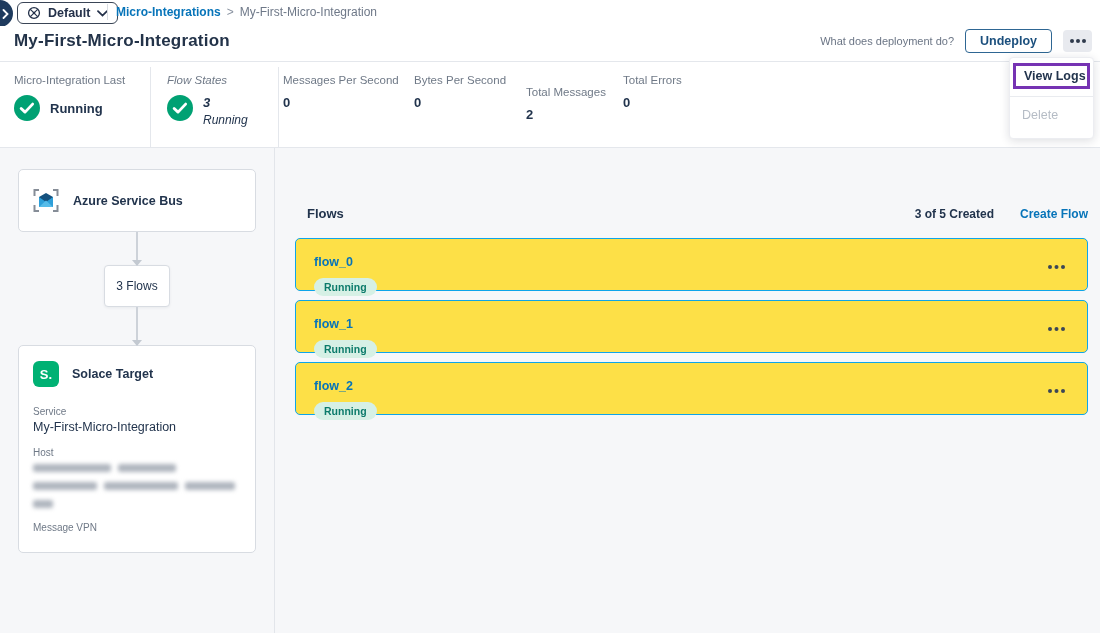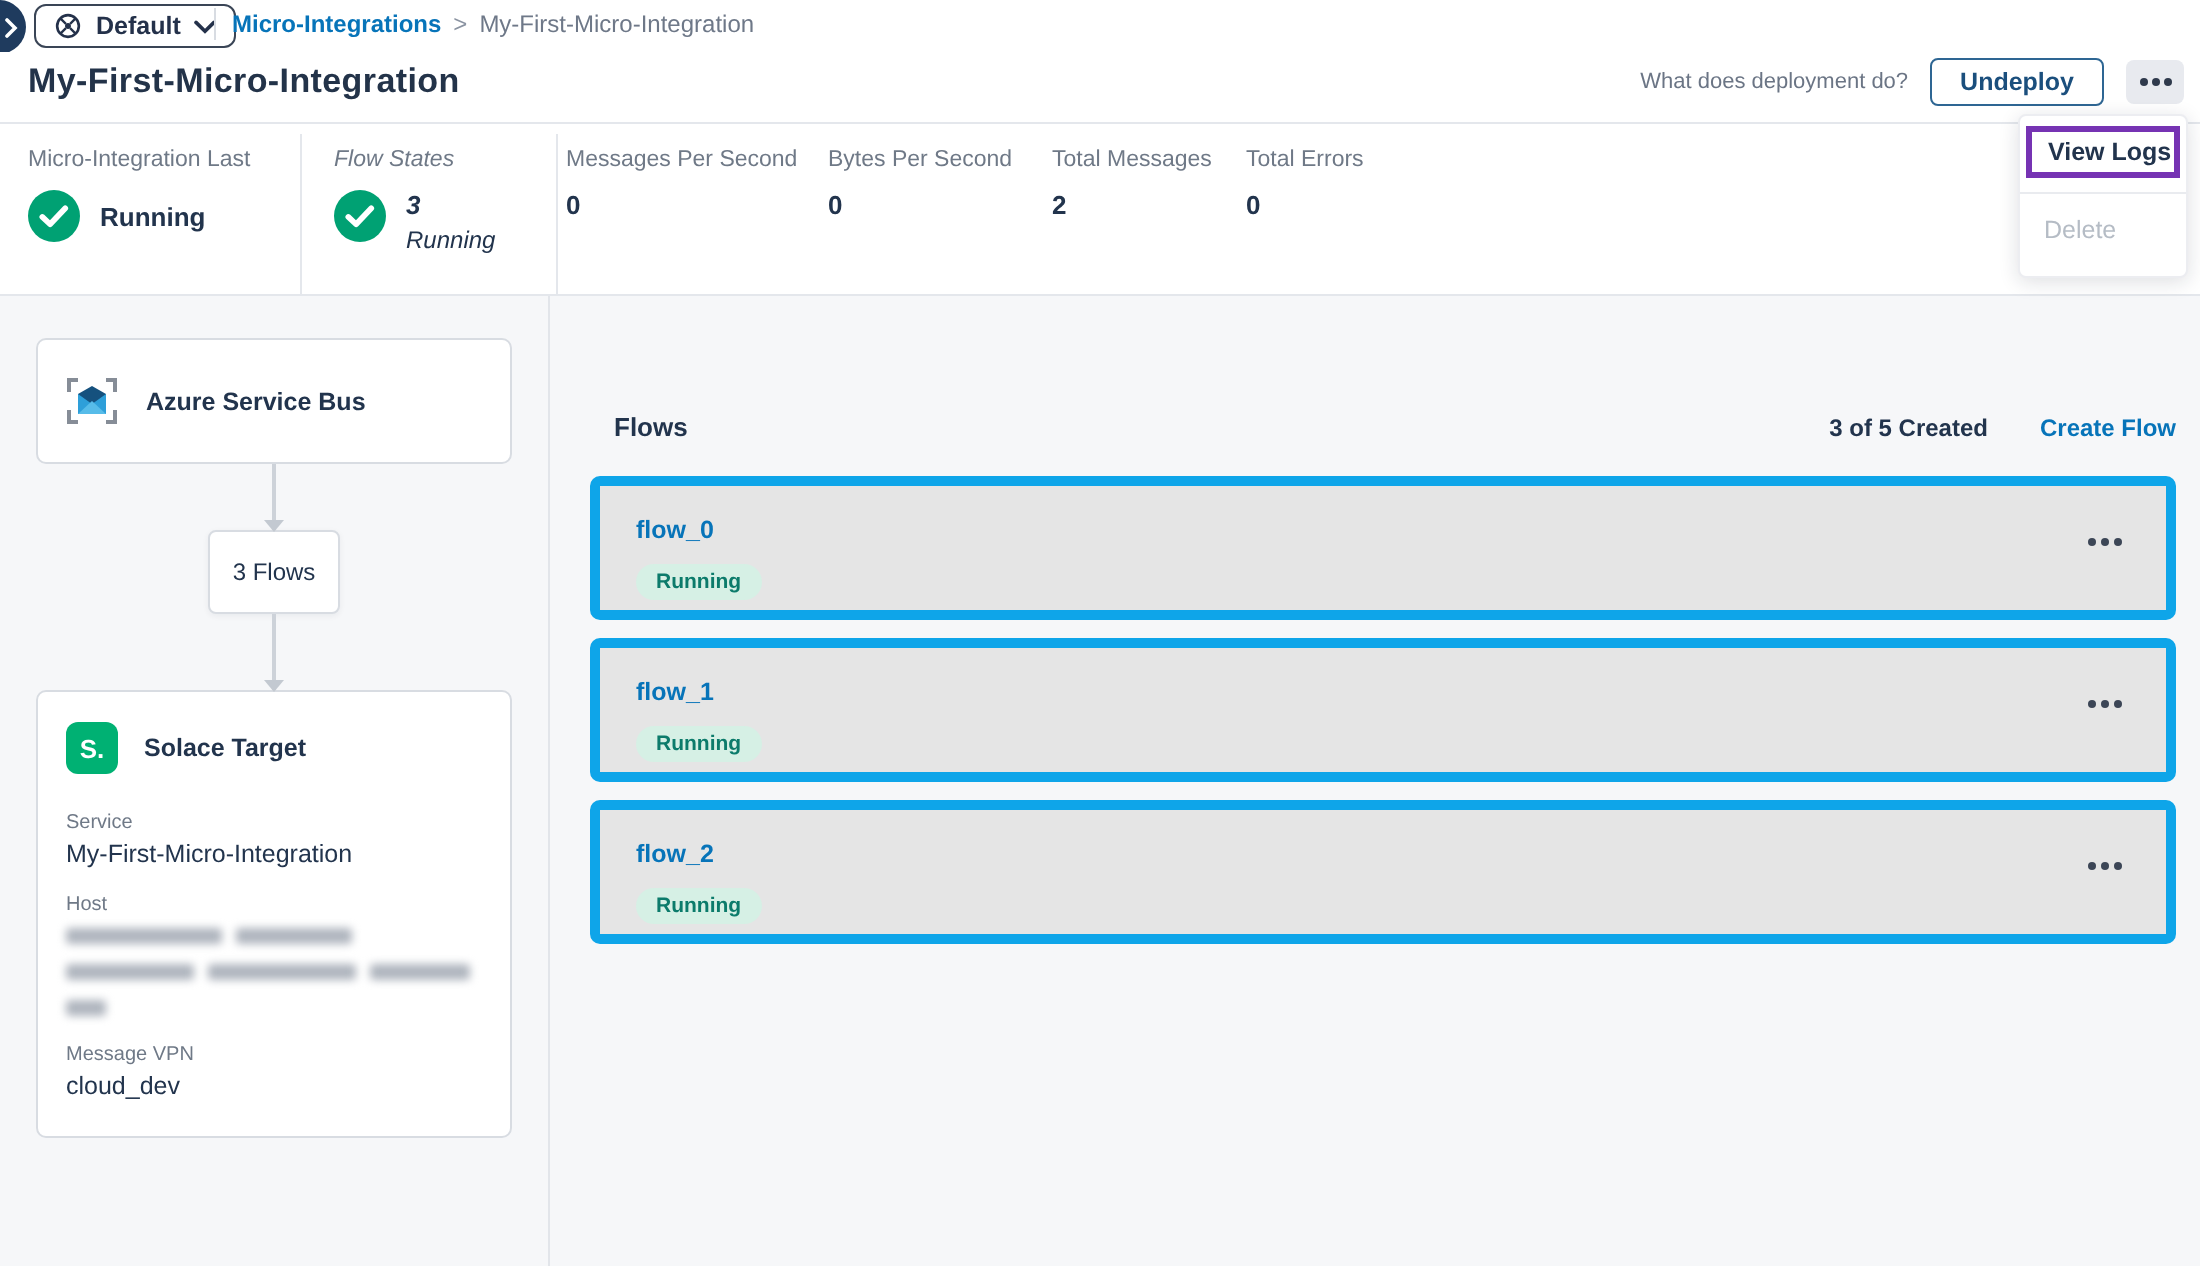--- a/index.html
+++ b/index.html
@@ -42,21 +42,21 @@
   .stat-value { font-size:13px; font-weight:700; color:#22344d; }
   .stat-col1 { width:136px; }
   .stat-col2 { width:112px; padding-left:0; }
   .stat-row { display:flex; align-items:center; gap:10px; }
   .stat-row.top { align-items:flex-start; }
   .check-icon svg { display:block; }
   .stack .stat-sub { font-size:12px; color:#22344d; margin-top:3px; }
   .stat-vsep { position:absolute; top:5px; bottom:0; width:1px; background:#e4e7ec; }
   .vsep-1 { left:150px; } .vsep-2 { left:278px; }
   .metrics { display:flex; padding-left:21px; }
-  .metric-1 { width:131px; } .metric-2 { width:112px; } .metric-3 { width:97px; } .metric-4 { width:95px; }
+  .metric-1 { width:131px; } .metric-2 { width:112px; } .metric-3 { width:97px;margin-top:12px; } .metric-4 { width:95px; }
   .clipped-text { position:absolute; left:957px; top:97px; font-size:11px; color:#6f7987; line-height:15px; }
 
   
   .more-menu { position:absolute; left:1009px; top:57px; width:85px; background:#fff; border-radius:4px;
     border:1px solid #ecedf1; box-shadow:0 2px 10px rgba(20,30,50,.14); z-index:50; padding-bottom:2px; }
   .menu-item-hl { margin:5px 3px 0 3px; border:3px solid #7633b3; padding:3px 0 3px 8px;
     font-size:12.5px; font-weight:600; color:#22344d; cursor:pointer; white-space:nowrap; }
   .menu-divider { height:1px; background:#e9ebef; margin-top:7px; }
   .menu-item-disabled { padding:11px 12px 14px 12px; font-size:12.5px; color:#b5bcc5; cursor:default; }
 
@@ -89,21 +89,21 @@
   .field-value { font-size:12.5px; color:#22344d; margin-bottom:13px; }
   .redacted { margin:6px 0 14px 0; filter:blur(2.2px); }
   .redacted-line { display:flex; gap:7px; margin-bottom:10px; }
   .redacted-seg { height:8px; background:#9ba3ae; border-radius:2px; opacity:.8; }
 
   .right-panel { position:absolute; left:275px; top:0; right:0; bottom:0; }
   .right-panel .panel-head { padding:31px 12px 0 32px; }
   .flows-head-right { display:flex; align-items:baseline; gap:26px; }
   .flows-count { font-size:12px; font-weight:600; color:#22344d;margin-top:28px; }
   .flow-list { padding:17px 12px 0 20px; }
-  .flow-card { position:relative; height:72px; background:#e5e5e5; border:5px solid #0ea5e9; border-radius:5px;
+  .flow-card { position:relative; height:53px; background:#fde047; border:1px solid #0ea5e9; border-radius:5px;
     margin-bottom:9px; padding:13px 18px; }
   .flow-name { font-size:12.5px; font-weight:700; color:#0774b9; cursor:pointer; text-decoration:none; display:inline-block; }
   .status-badge { display:inline-block; margin-top:8px; background:#d6f0e5; color:#0c7b6b;
     font-size:10.5px; font-weight:700; padding:3px 10px; border-radius:10px; }
   .flow-more { position:absolute; right:20px; top:20px; width:22px; height:16px; background:none; border:none;
     cursor:pointer; display:flex; align-items:center; justify-content:center; }
   .flow-more .dots { background:#3c4656; box-shadow:6.5px 0 0 #3c4656, 13px 0 0 #3c4656; margin-right:13px; }
 </style>
 </head>
 <body>
@@ -243,21 +243,20 @@
           <div class="redacted-line">
               <span class="redacted-seg" style="width:64px;"></span>
               <span class="redacted-seg" style="width:74px;"></span>
               <span class="redacted-seg" style="width:50px;"></span>
             </div>
           <div class="redacted-line">
               <span class="redacted-seg" style="width:20px;"></span>
             </div>
         </div>
         <div class="field-label">Message VPN</div>
-        <div class="field-value" style="margin-bottom:2px;">cloud_dev</div>
       </div>
     </div>
 
     <div class="right-panel">
       <div class="panel-head">
         <span class="panel-heading">Flows</span>
         <span class="flows-head-right">
           <span class="flows-count">3 of 5 Created</span>
           <a class="link-btn">Create Flow</a>
         </span>

